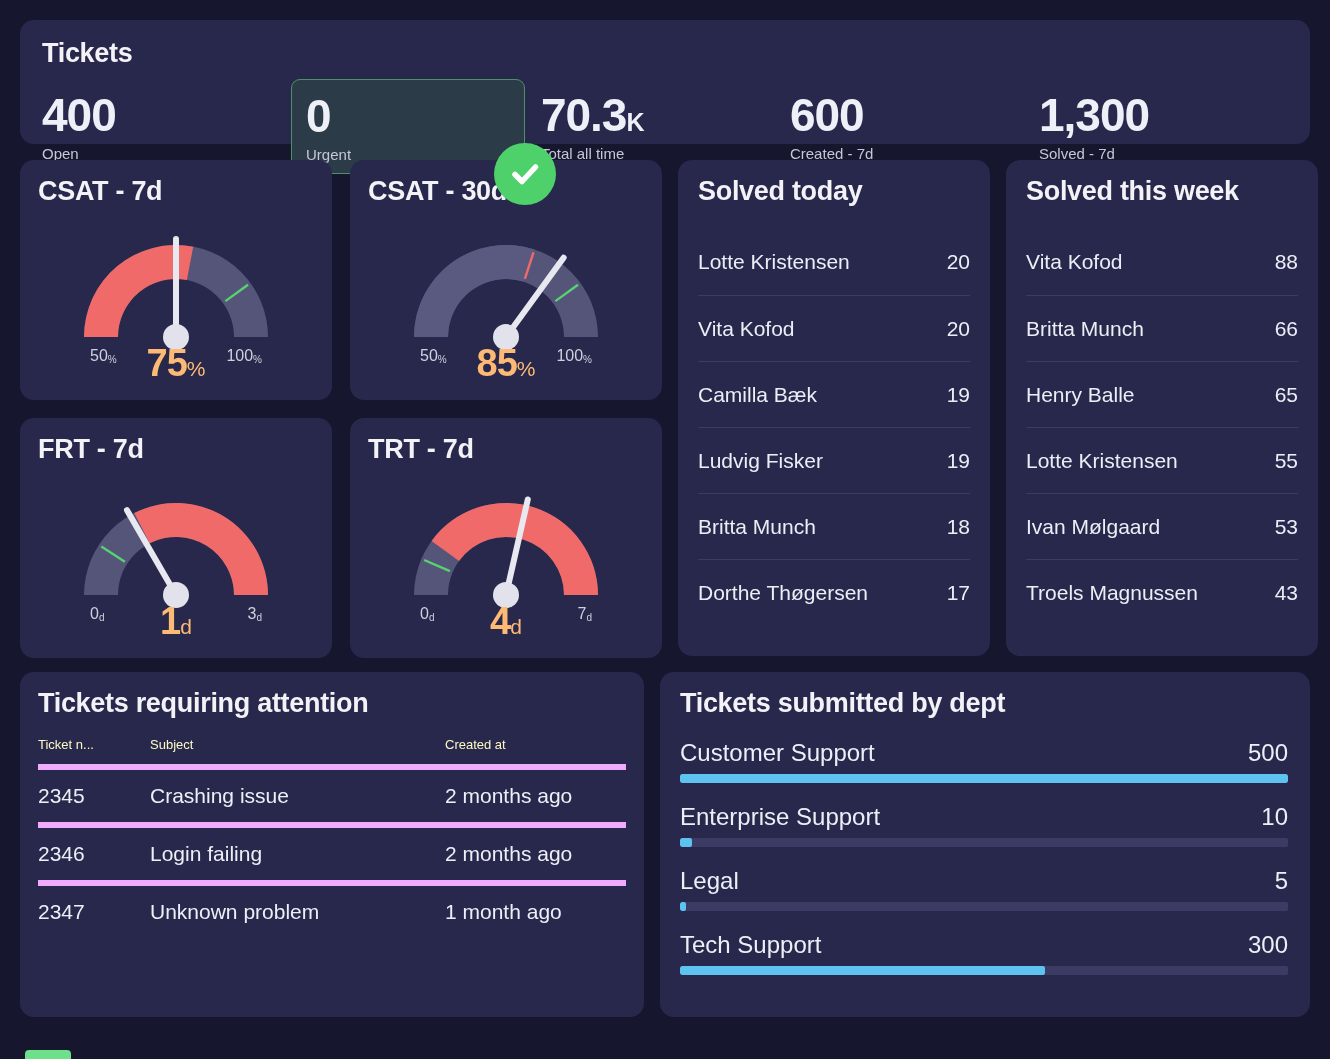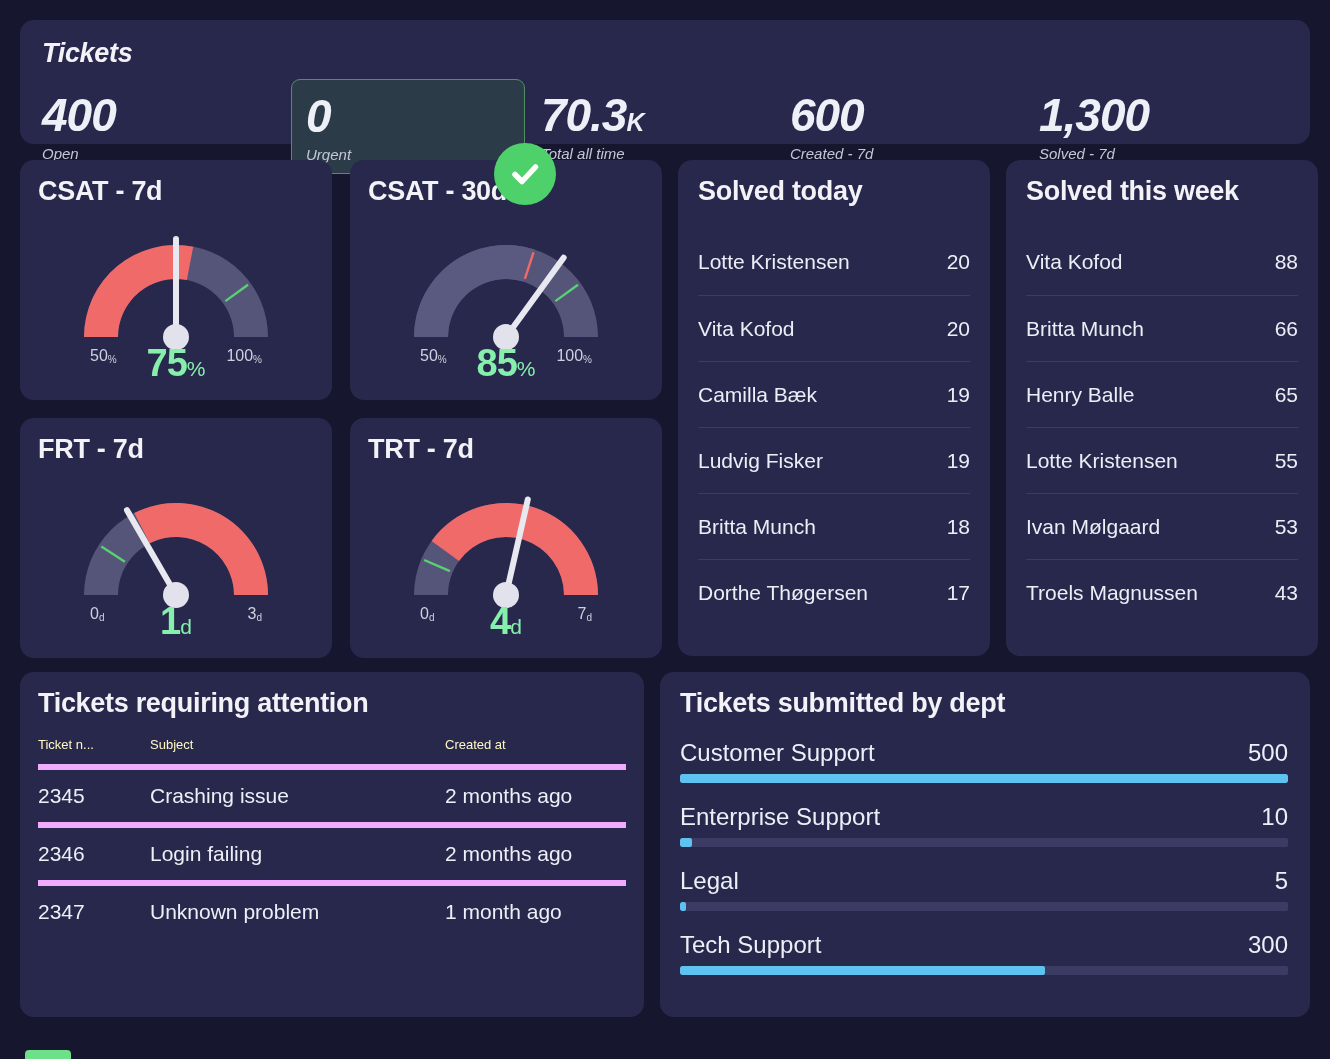--- a/index.html
+++ b/index.html
@@ -34,21 +34,20 @@
     font-weight: bold;
     color: #f2f2f7;
     letter-spacing: -0.3px;
   }
 
   
   .kpi-panel {
     height: 124px;
     padding: 18px 22px 0 22px;
     flex: none;
-    font-style: italic;
   }
   .kpi-row {
     display: flex;
     margin-top: 10px;
     position: relative;
   }
   .kpi {
     width: 256px;
     padding: 12px 0 0 0;
     position: relative;
@@ -117,21 +116,21 @@
     margin-top: 2px;
   }
   .gauge-svg { display: block; margin: 0 auto; }
   .gauge-value {
     position: absolute;
     left: 0; right: 0;
     bottom: -6px;
     text-align: center;
     font-size: 38px;
     font-weight: bold;
-    color: #86efac;
+    color: #fdba74;
     letter-spacing: -1px;
   }
   .gauge-value .unit {
     font-size: 21px;
     font-weight: normal;
     letter-spacing: 0;
   }
 
   
   .list-panel {

